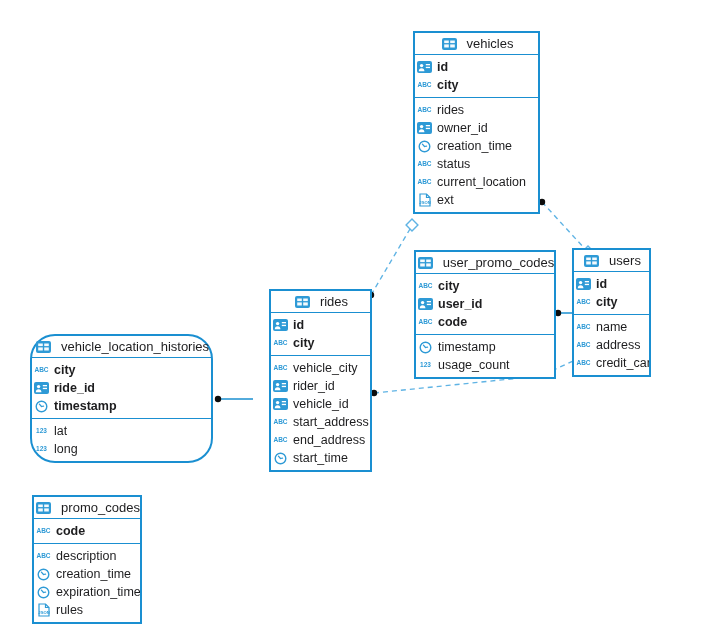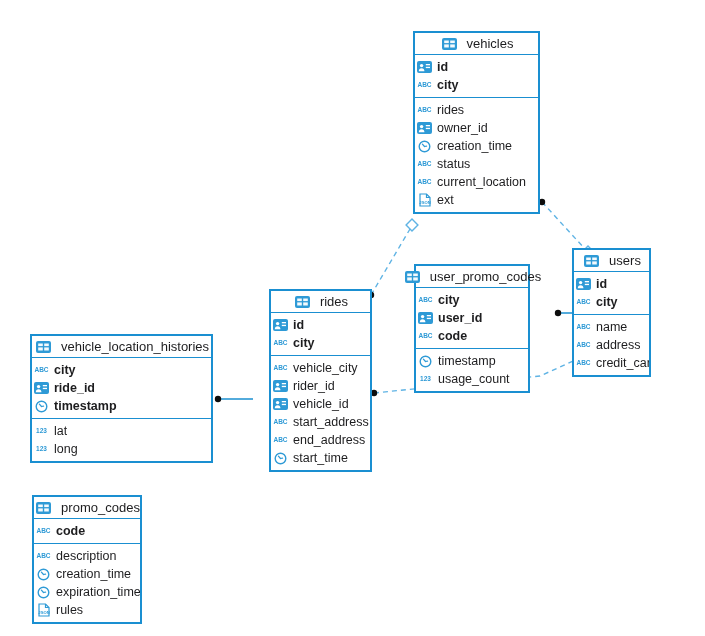--- a/index.html
+++ b/index.html
@@ -144,21 +144,21 @@
               <path d="M1 1 h6.5 L11 4.5 V13 H1 Z" fill="#fff" stroke="#2e9ad6" stroke-width="1.2"></path>
               <path d="M7.5 1 V4.5 H11" fill="none" stroke="#2e9ad6" stroke-width="1.2"></path>
               <text x="6" y="11.4" text-anchor="middle" font-size="4.2" font-weight="700" fill="#2e9ad6" font-family="Liberation Sans, sans-serif">JSON</text>
             </svg>
           </span>
           <span class="col-label">ext</span>
         </div>
       </div>
   </div>
 
-  <div class="db-table" style="left:414px;top:264px;width:116px;">
+  <div class="db-table" style="left:414px;top:250px;width:142px;">
     <div class="tbl-header">
       <span class="col-icon">
           <svg width="15" height="12" viewBox="0 0 15 12">
             <rect x="0" y="0" width="15" height="12" rx="2" fill="#2e9ad6"></rect>
             <rect x="2.2" y="2.5" width="4.6" height="2.6" fill="#fff" opacity=".95"></rect>
             <rect x="8.2" y="2.5" width="4.6" height="2.6" fill="#fff" opacity=".95"></rect>
             <rect x="2.2" y="6.4" width="4.6" height="3.1" fill="#fff" opacity=".95"></rect>
             <rect x="8.2" y="6.4" width="4.6" height="3.1" fill="#fff" opacity=".95"></rect>
           </svg>
         </span>
@@ -345,21 +345,21 @@
             <svg width="13" height="13" viewBox="0 0 13 13" fill="none">
               <circle cx="6.5" cy="6.5" r="5.3" stroke="#2e9ad6" stroke-width="1.4"></circle>
               <path d="M6.5 6.5 L4.4 4.2 M6.5 6.5 L8.6 6.1" stroke="#2e9ad6" stroke-width="1.2" stroke-linecap="round"></path>
             </svg>
           </span>
           <span class="col-label">start_time</span>
         </div>
       </div>
   </div>
 
-  <div class="db-table" style="left:30px;top:334px;width:183px;">
+  <div class="db-table" style="left:30px;top:334px;width:183px;border-radius:25px;">
     <div class="tbl-header">
       <span class="col-icon">
           <svg width="15" height="12" viewBox="0 0 15 12">
             <rect x="0" y="0" width="15" height="12" rx="2" fill="#2e9ad6"></rect>
             <rect x="2.2" y="2.5" width="4.6" height="2.6" fill="#fff" opacity=".95"></rect>
             <rect x="8.2" y="2.5" width="4.6" height="2.6" fill="#fff" opacity=".95"></rect>
             <rect x="2.2" y="6.4" width="4.6" height="3.1" fill="#fff" opacity=".95"></rect>
             <rect x="8.2" y="6.4" width="4.6" height="3.1" fill="#fff" opacity=".95"></rect>
           </svg>
         </span>

